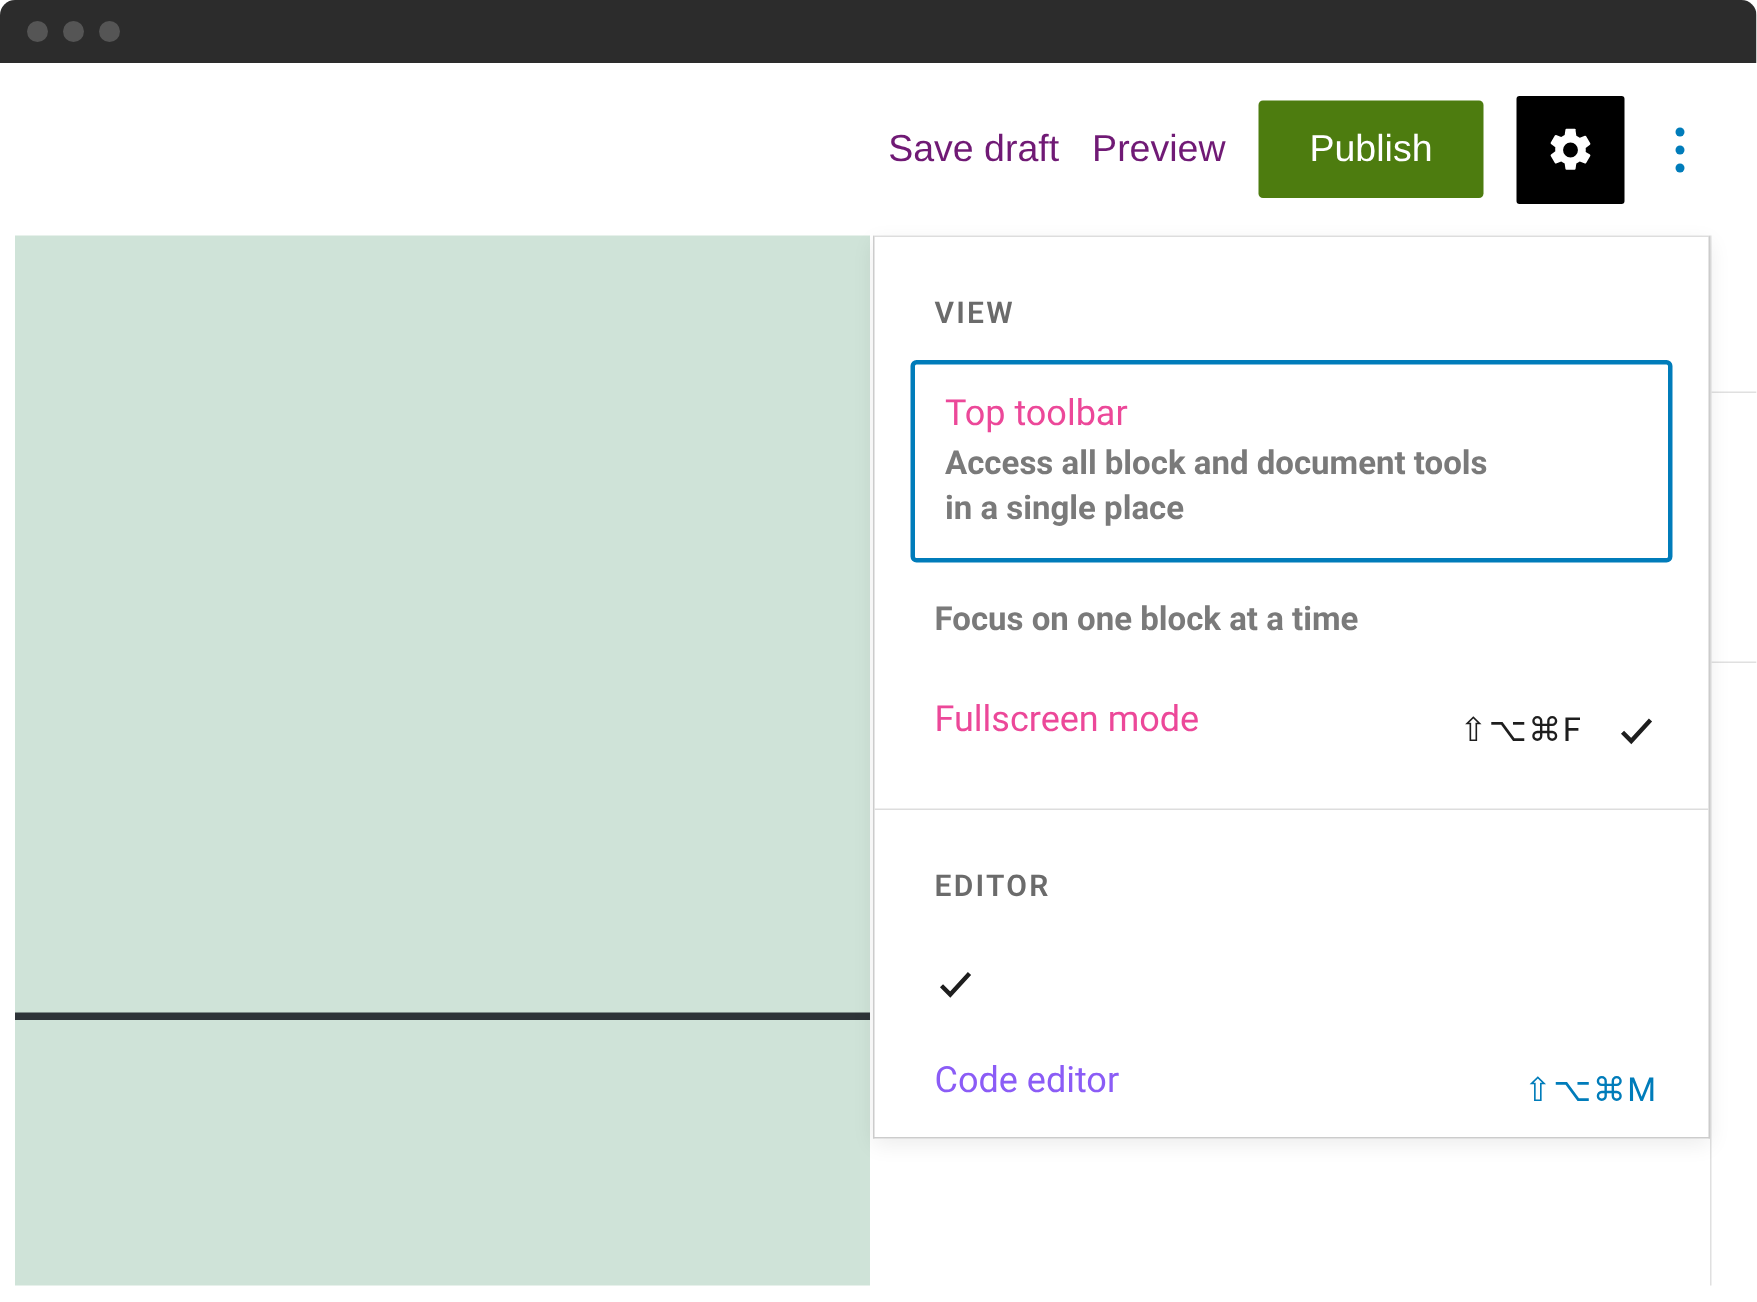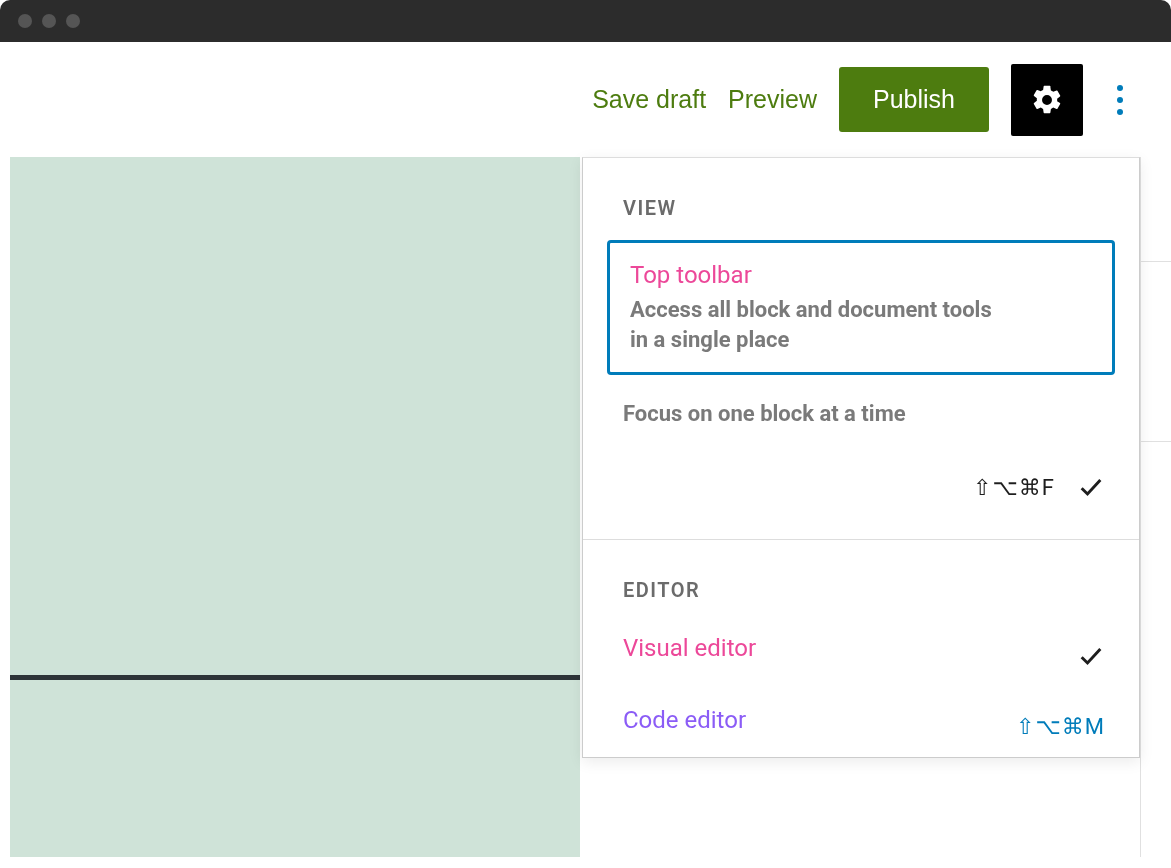--- a/index.html
+++ b/index.html
@@ -27,21 +27,21 @@
   }
   .toolbar {
     height: 115px;
     display: flex;
     align-items: center;
     justify-content: flex-end;
     padding: 0 36px 0 0;
     gap: 22px;
   }
   .toolbar .btn-link {
-    color: #4d7c0f;
+    color: #701a75;
     font-size: 25px;
     font-weight: 400;
     background: none;
     border: none;
     cursor: pointer;
     text-align: center;
   }
   .btn-publish {
     background: #4d7c0f;
     color: #fff;
@@ -217,37 +217,35 @@
     </div>
 
     <div class="menu-item">
       <div class="text">
         <div class="desc">Focus on one block at a time</div>
       </div>
     </div>
 
     <div class="menu-item">
       <div class="text">
+        <div class="title">Fullscreen mode</div>
       </div>
       <div class="right">
         <span class="shortcut">⇧⌥⌘F</span>
         <svg width="28" height="28" viewBox="0 0 24 24" fill="none" stroke="#1e1e1e" stroke-width="2.5">
             <polyline points="4 13 9 18 20 6"></polyline>
           </svg>
       </div>
     </div>
 
     <div class="divider"></div>
 
     <div class="section-label">EDITOR</div>
 
     <div class="menu-item simple">
-      <div class="text">
-        <div class="title">Visual editor</div>
-      </div>
       <div class="right">
         <svg width="28" height="28" viewBox="0 0 24 24" fill="none" stroke="#1e1e1e" stroke-width="2.5">
             <polyline points="4 13 9 18 20 6"></polyline>
           </svg>
       </div>
     </div>
 
     <div class="menu-item simple link">
       <div class="text">
         <div class="title">Code editor</div>

